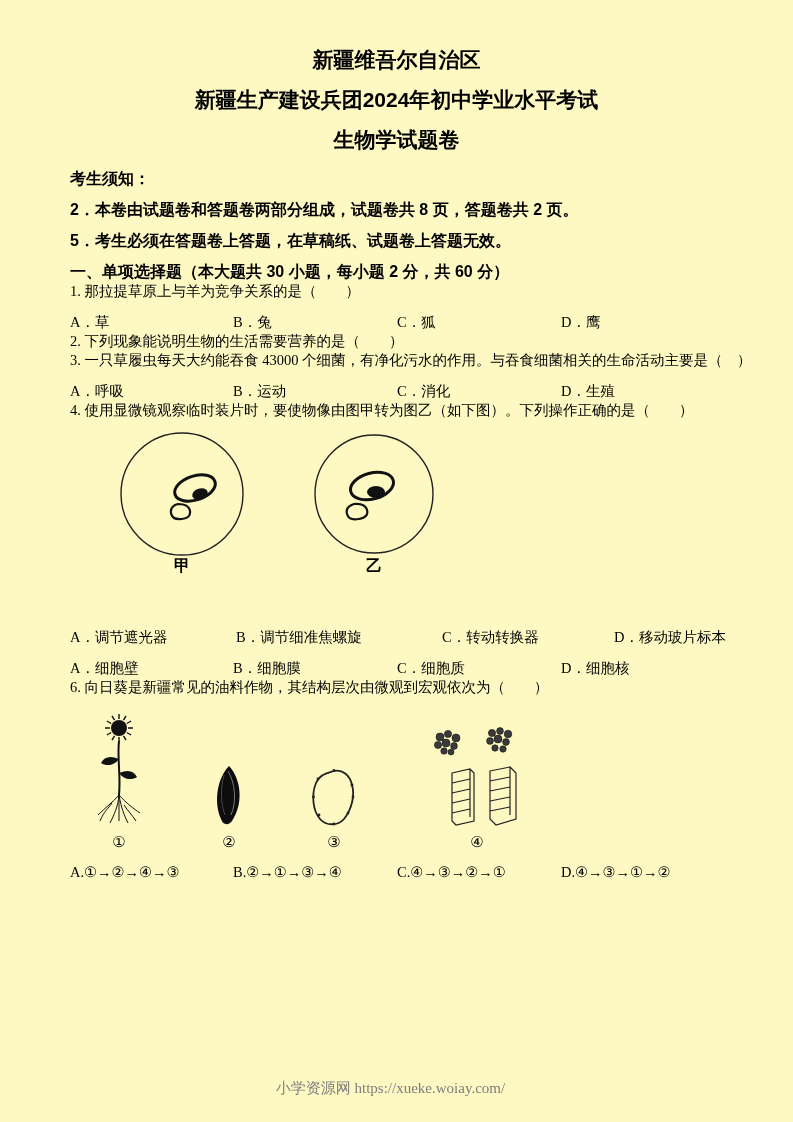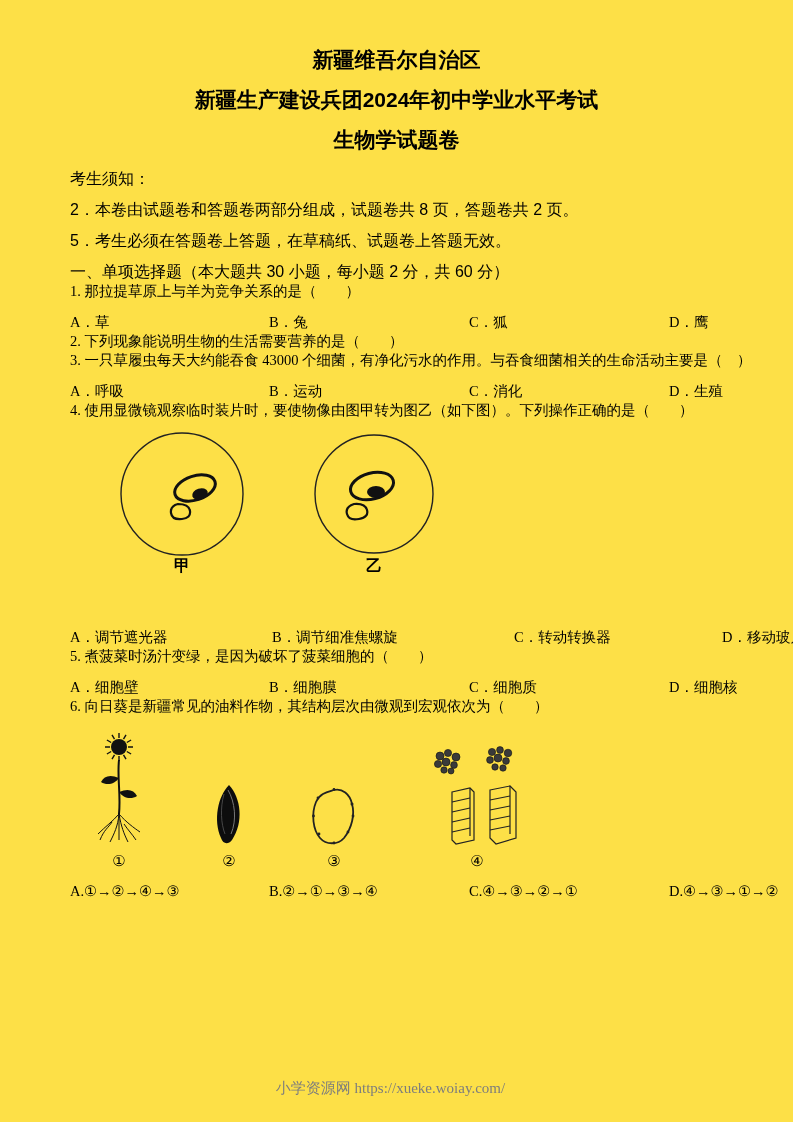--- a/index.html
+++ b/index.html
@@ -1,35 +1,35 @@
 <!DOCTYPE html>
 <html><head>
 <meta charset="utf-8">
 <style>
   * { margin:0; padding:0; box-sizing:border-box; }
   html,body { background:#ffffff; }
   .page {
-    width:793px; height:1122px; background:#fde047; color:#000;
+    width:793px; height:1122px; background:#fef9c3; color:#000;
     font-family:"Liberation Serif","DejaVu Serif",serif;
     padding:48px 70px 0 70px; position:relative; overflow:hidden;
     margin:0 auto;
   }
   .title {
     font-size:21px; line-height:24px; font-weight:bold; text-align:center;
     margin-bottom:16px;
     font-family:"Liberation Sans","DejaVu Sans",sans-serif;
   }
   .notice-heading, .notice-item, .section-heading {
-    font-size:16px; line-height:21px; font-weight:normal; margin-top:10px;
+    font-size:16px; line-height:21px; font-weight:bold; margin-top:10px;
     font-family:"Liberation Sans","DejaVu Sans",sans-serif;
   }
   .stem { font-size:14.5px; line-height:19px; margin-top:0; white-space:nowrap; }
   .options {
     display:grid; grid-template-columns:163px 164px 164px 1fr;
-    font-size:14.5px; line-height:19px; margin-top:12px; white-space:nowrap;gap:36px;
+    font-size:14.5px; line-height:19px; margin-top:12px; white-space:nowrap;
   }
   .options.wide { grid-template-columns:166px 206px 172px 1fr;margin-top:42px; }
   .figure4 { position:relative; height:158px; margin:8px 0 0 12px; }
   .fig4-label {
     position:absolute; top:128px; font-size:16px; font-weight:bold;
     font-family:"Liberation Sans","DejaVu Sans",sans-serif;
   }
   .fig4-label.jia { left:92px; }
   .fig4-label.yi  { left:284px; }
   .figure6 { display:flex; align-items:flex-end; gap:58px; margin:12px 0 0 18px; height:142px; }
@@ -97,21 +97,20 @@
     </div>
     <div class="options wide">
       <span>A．调节遮光器</span>
       <span>B．调节细准焦螺旋</span>
       <span>C．转动转换器</span>
       <span>D．移动玻片标本</span>
     </div>
   </div>
 
   <div>
-    <div class="stem">5. 煮菠菜时汤汁变绿，是因为破坏了菠菜细胞的（　　）</div>
     <div class="options">
       <span>A．细胞壁</span>
       <span>B．细胞膜</span>
       <span>C．细胞质</span>
       <span>D．细胞核</span>
     </div>
   </div>
 
   <div>
     <div class="stem">6. 向日葵是新疆常见的油料作物，其结构层次由微观到宏观依次为（　　）</div>

